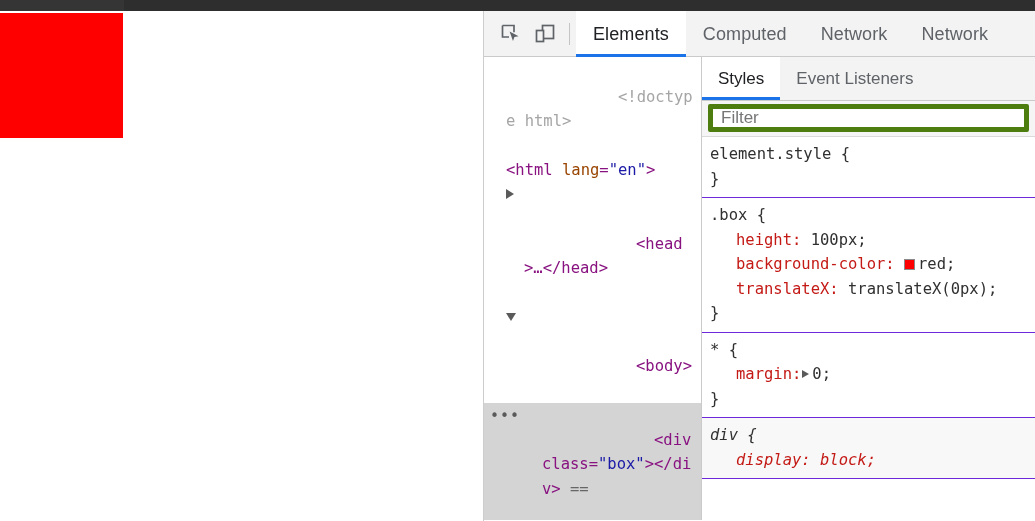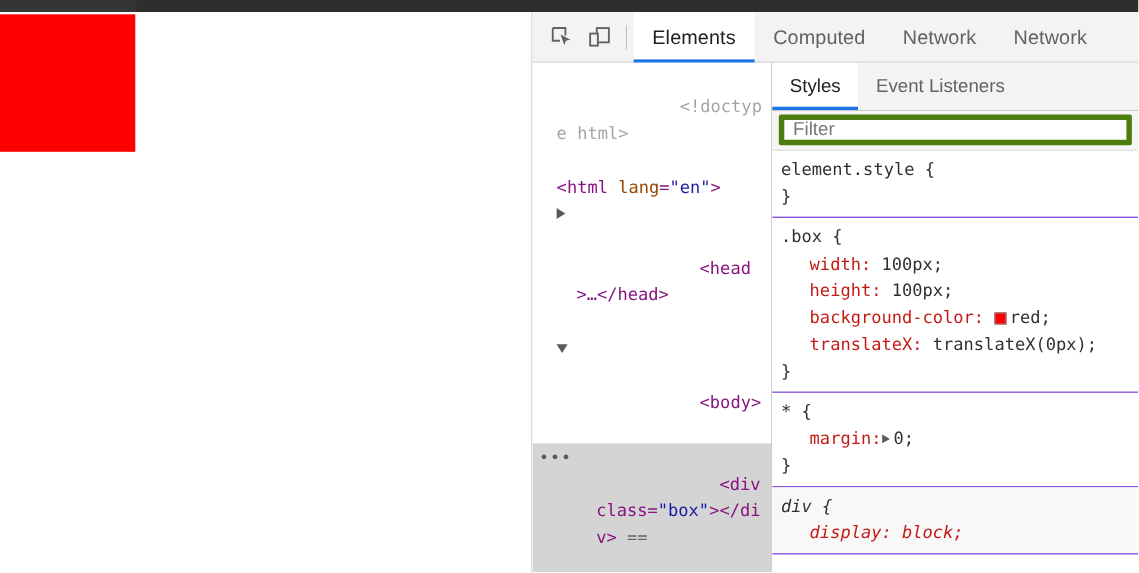--- a/index.html
+++ b/index.html
@@ -400,21 +400,20 @@
 
         <div class="rules">
 
           <div class="rule">
             <div class="rule-line sel">element.style {</div>
             <div class="rule-line sel">}</div>
           </div>
 
           <div class="rule">
             <div class="rule-line sel">.box {</div>
-            <div class="rule-line ind"><span class="prop">width</span><span class="prop">: </span><span class="valtext">100px;</span></div>
             <div class="rule-line ind"><span class="prop">height</span><span class="prop">: </span><span class="valtext">100px;</span></div>
             <div class="rule-line ind"><span class="prop">background-color</span><span class="prop">: </span><span class="swatch"></span><span class="valtext">red;</span></div>
             <div class="rule-line ind"><span class="prop">translateX</span><span class="prop">: </span><span class="valtext">translateX(0px);</span></div>
             <div class="rule-line sel">}</div>
           </div>
 
           <div class="rule">
             <div class="rule-line sel">* {</div>
             <div class="rule-line ind"><span class="prop">margin</span><span class="prop">:</span><span class="expand-tri"></span><span class="valtext">0;</span></div>
             <div class="rule-line sel">}</div>

